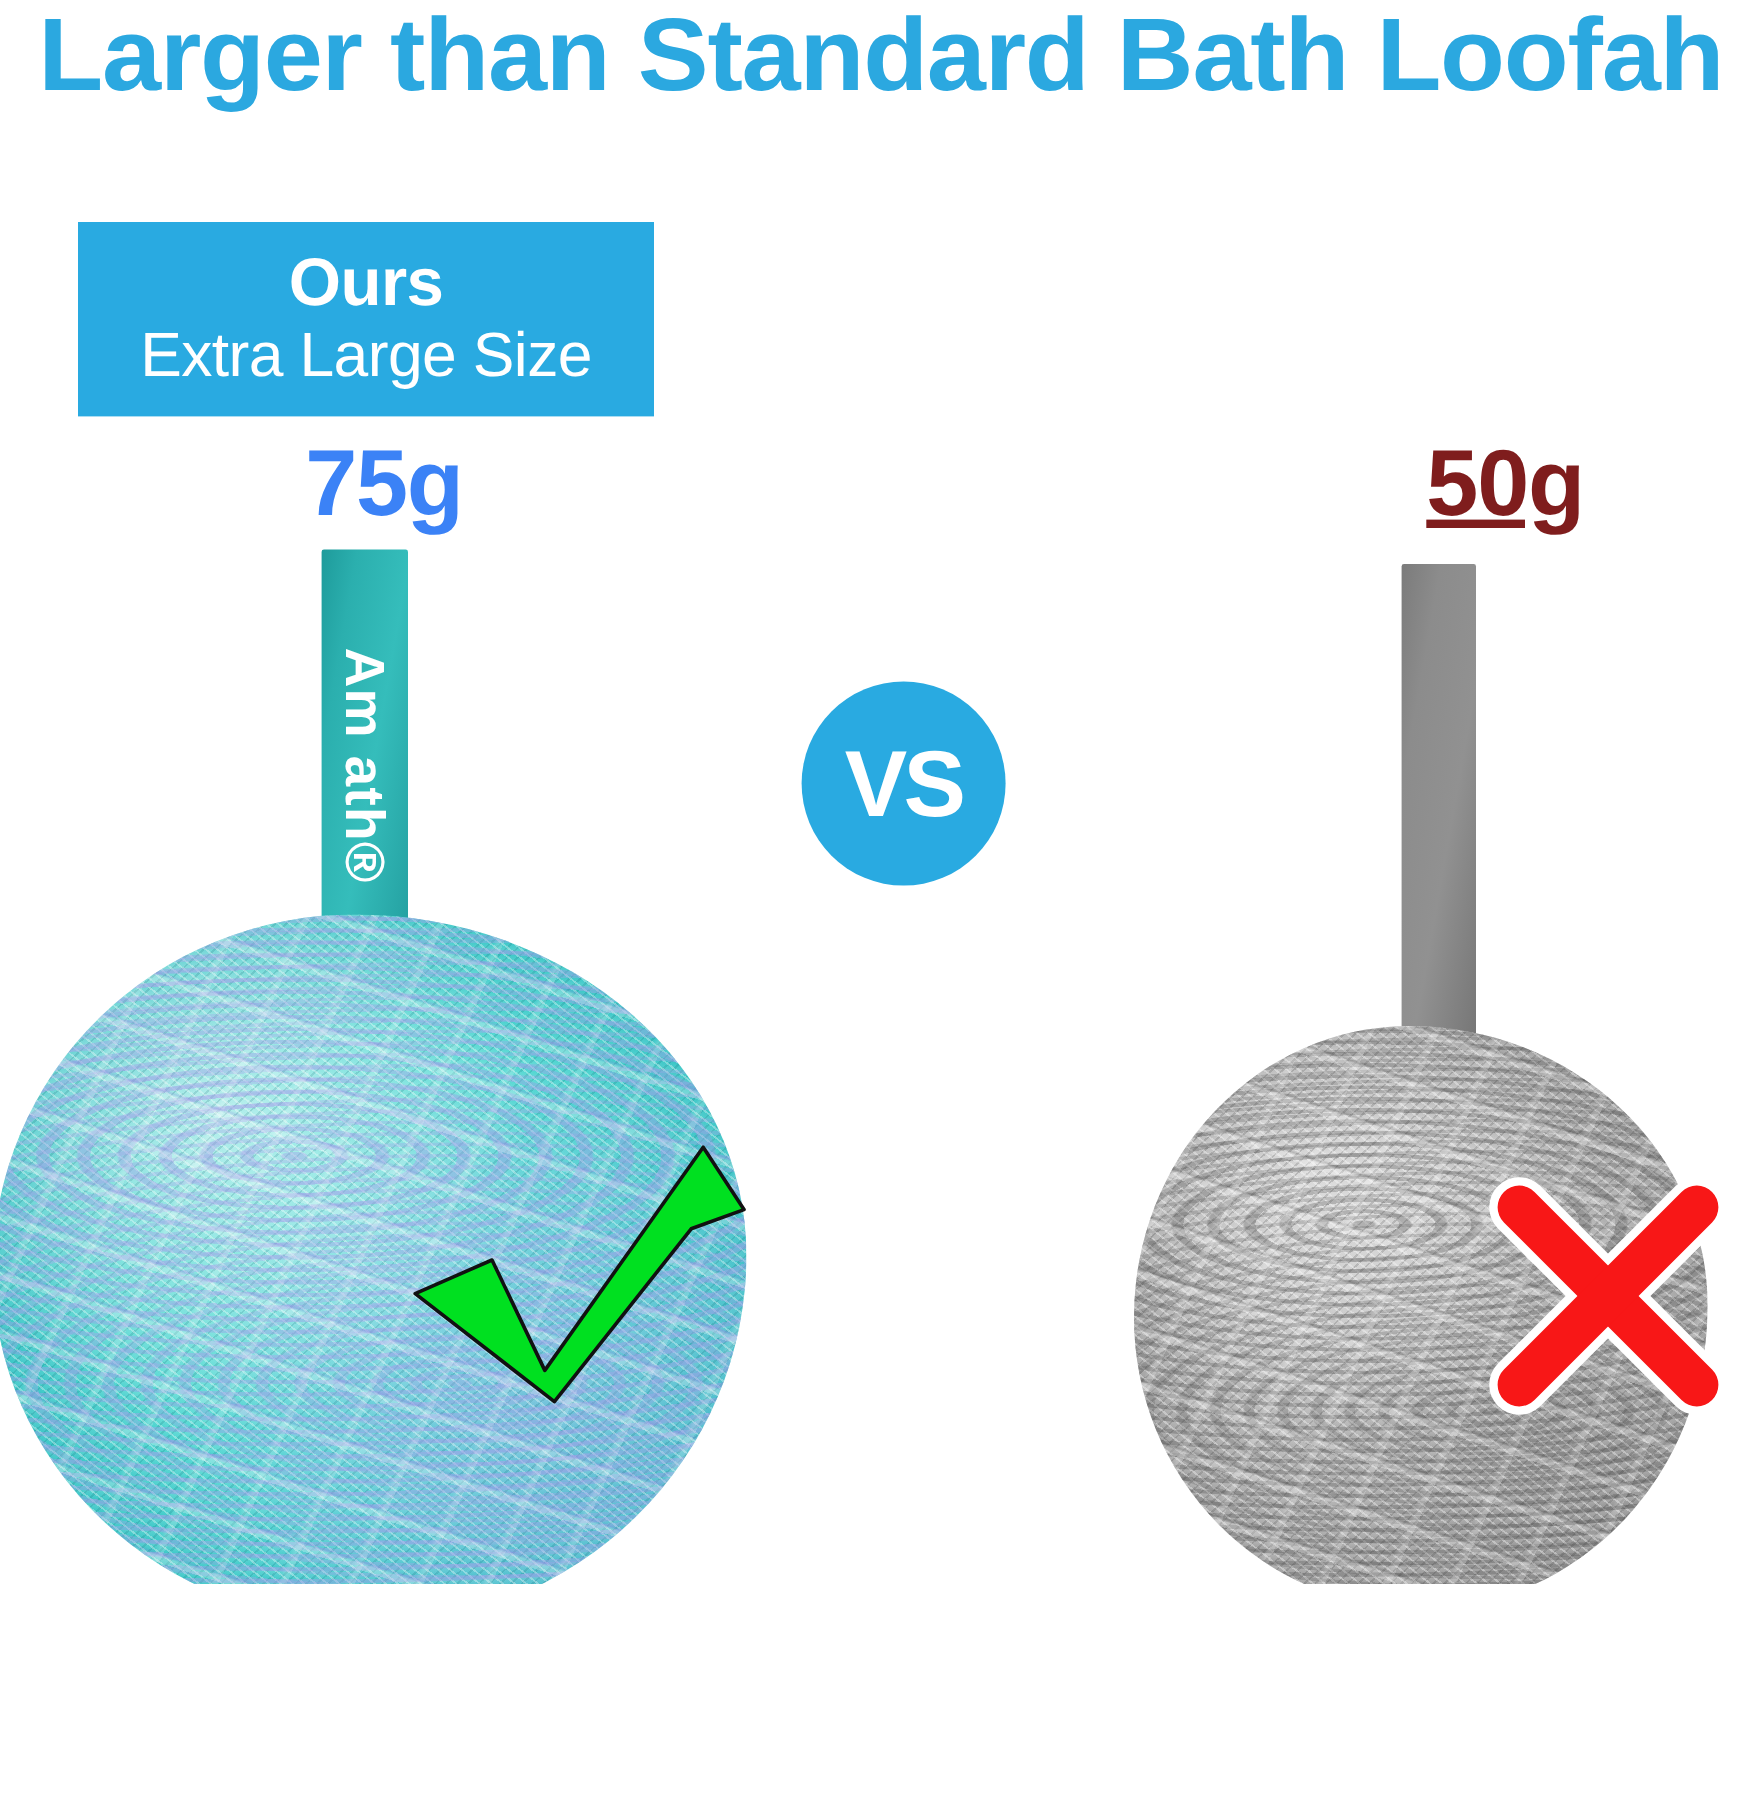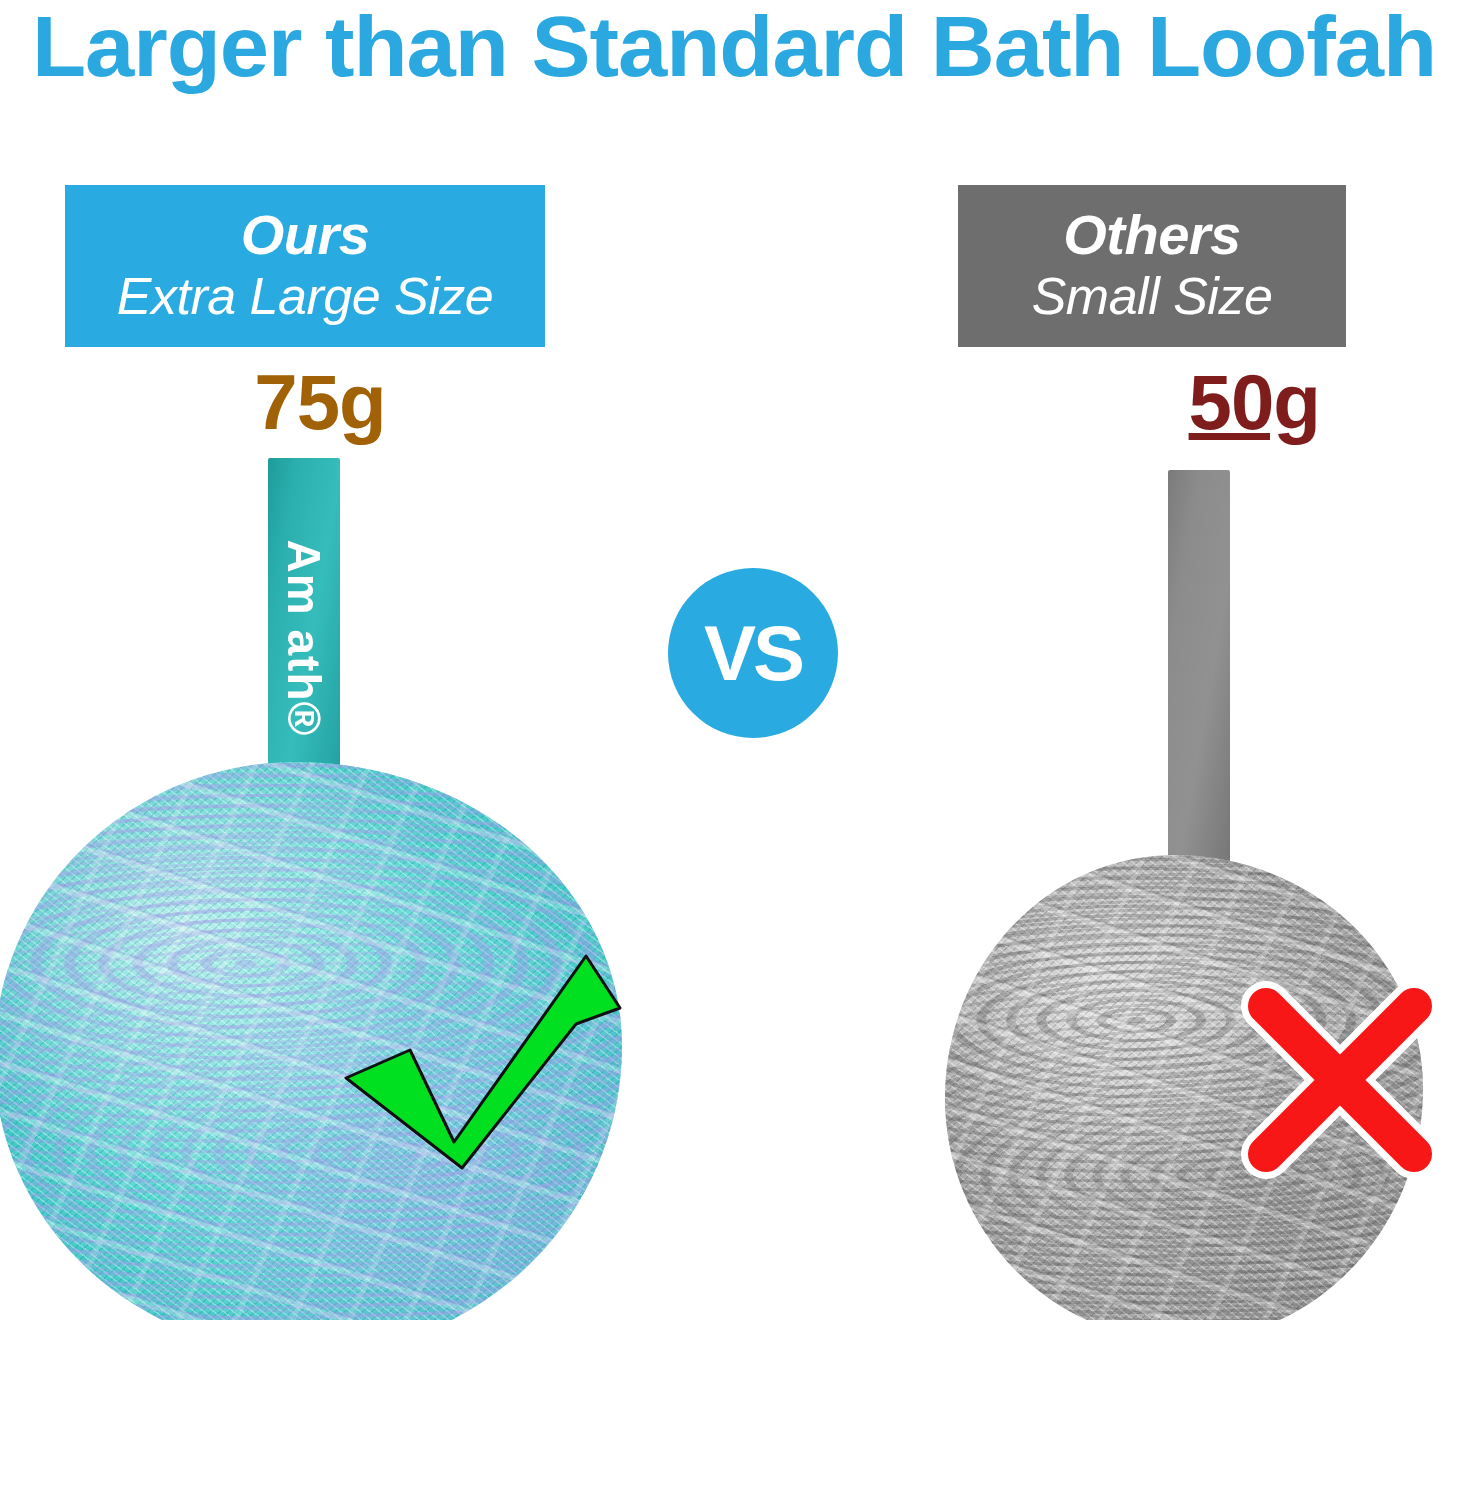--- a/index.html
+++ b/index.html
@@ -37,21 +37,20 @@
   
   .label-box {
     position: absolute;
     box-sizing: border-box;
     display: flex;
     flex-direction: column;
     align-items: center;
     justify-content: center;
     color: #ffffff;
     text-align: left;
-    font-style: italic;
   }
   #ours-box {
     left: 65px;  top: 185px;
     width: 480px; height: 162px;
     background: #29AAE1;
   }
   #others-box {
     left: 958px; top: 185px;
     width: 388px; height: 162px;
     background: #6E6E6E;
@@ -70,21 +69,21 @@
   }
 
   
   .weight {
     position: absolute;
     font-size: 78px;
     font-weight: bold;
     letter-spacing: -1px;
     line-height: 84px;
   }
-  #weight-ours   { left: 210px;  top: 360px; width: 220px; text-align: center; color: #a16207; }
+  #weight-ours   { left: 210px;  top: 360px; width: 220px; text-align: center; color: #3b82f6; }
   #weight-others { left: 1100px; top: 360px; width: 220px; text-align: right; color: #7f1d1d; text-decoration: underline; }
 
   
   #strap-ours {
     position: absolute;
     left: 268px; top: 458px;
     width: 72px; height: 360px;
     background: linear-gradient(100deg, #1E9B9B 0%, #2BAFAE 22%, #35BDBB 55%, #229D9E 100%);
     border-radius: 2px;
   }
@@ -231,24 +230,20 @@
 
 <div id="page">
 
   <div id="title">Larger than Standard Bath Loofah</div>
 
   <div id="ours-box" class="label-box">
     <div class="label-main">Ours</div>
     <div class="label-sub">Extra Large Size</div>
   </div>
 
-  <div id="others-box" class="label-box">
-    <div class="label-main">Others</div>
-    <div class="label-sub">Small Size</div>
-  </div>
 
   <div id="weight-ours" class="weight">75g</div>
   <div id="weight-others" class="weight">50g</div>
 
   <div id="strap-ours">
     <div class="strap-text">Am            ath®</div>
   </div>
 
   <div id="strap-others"></div>
 

